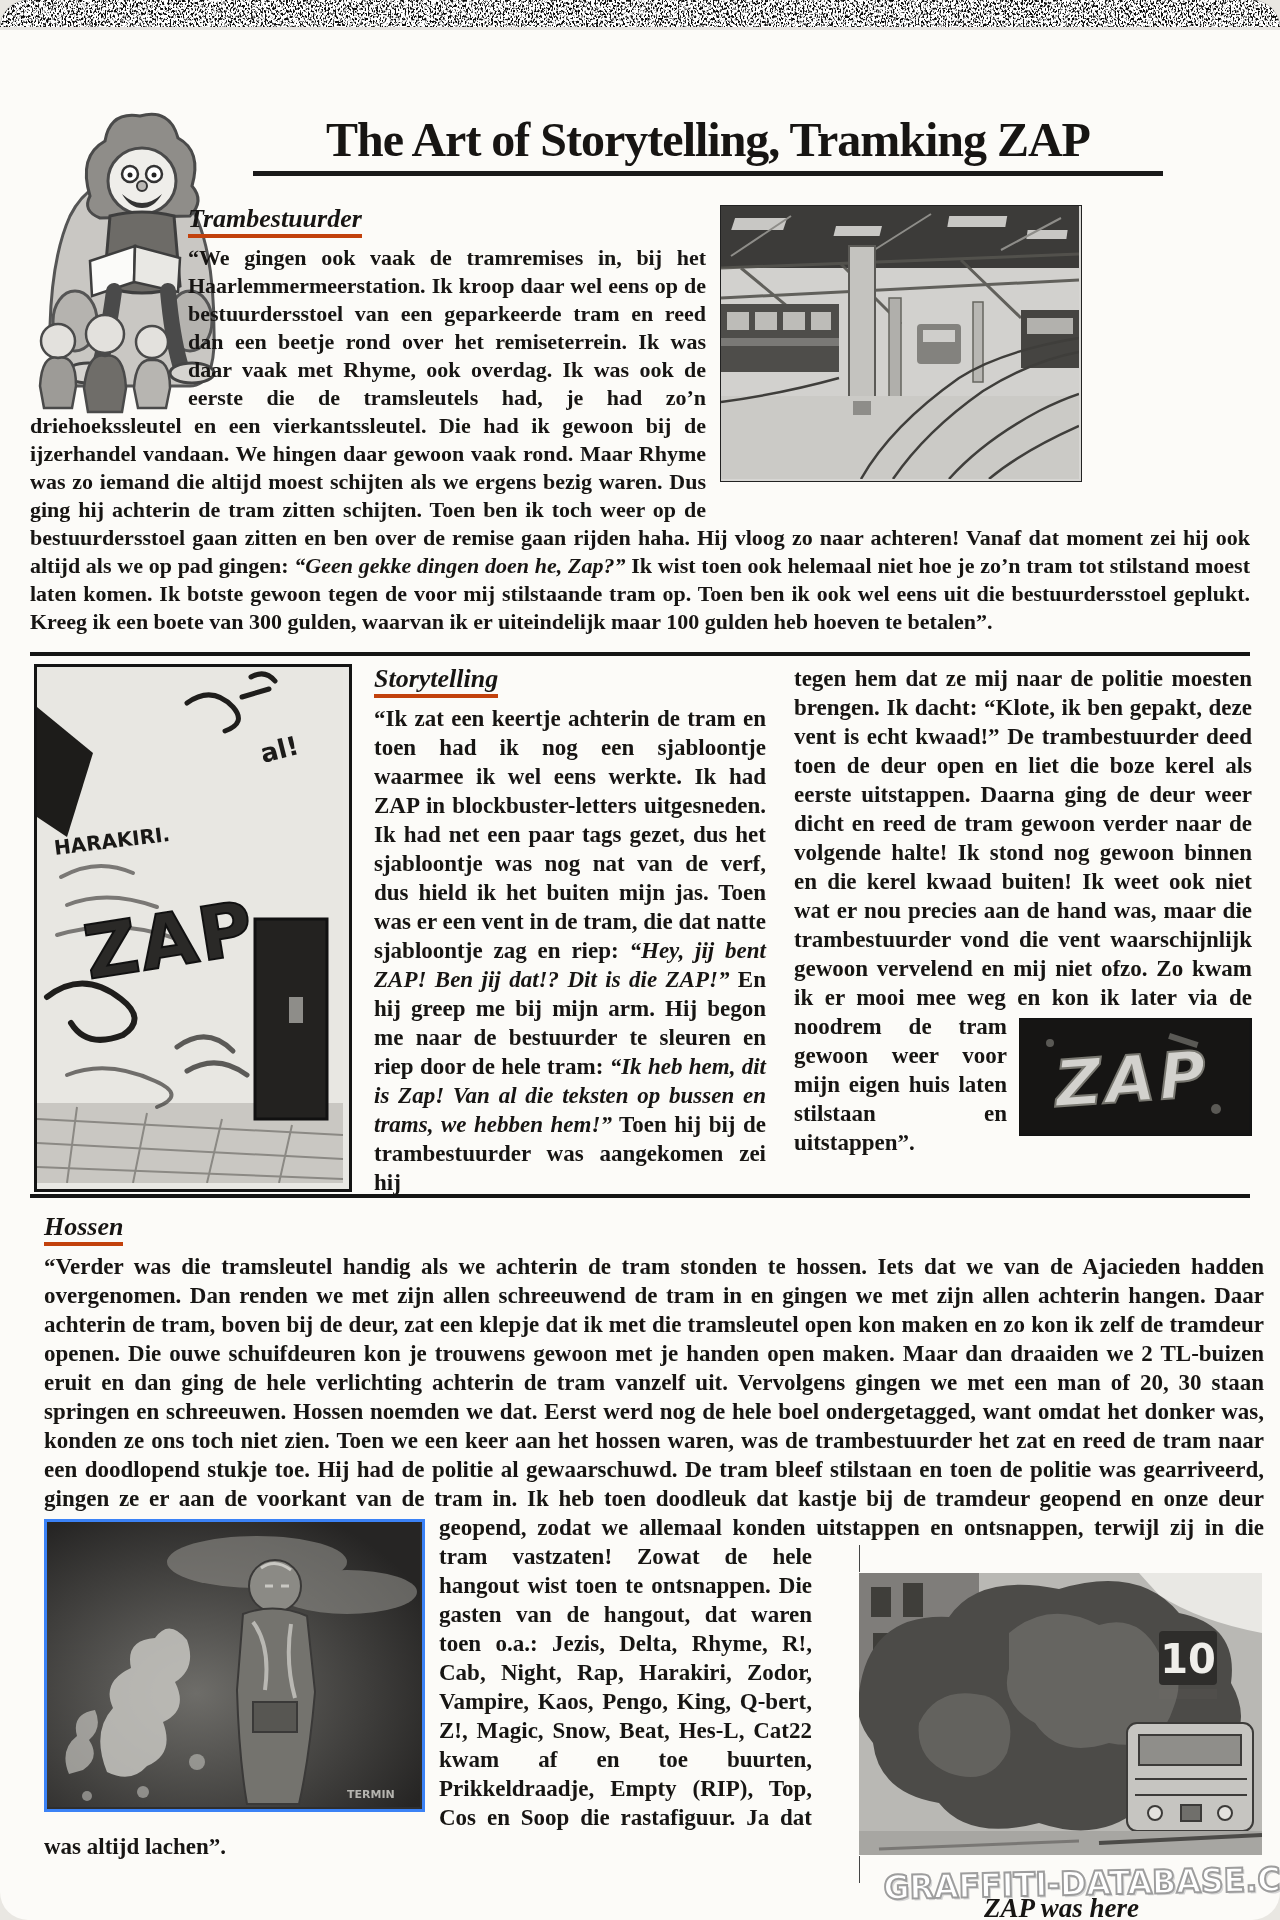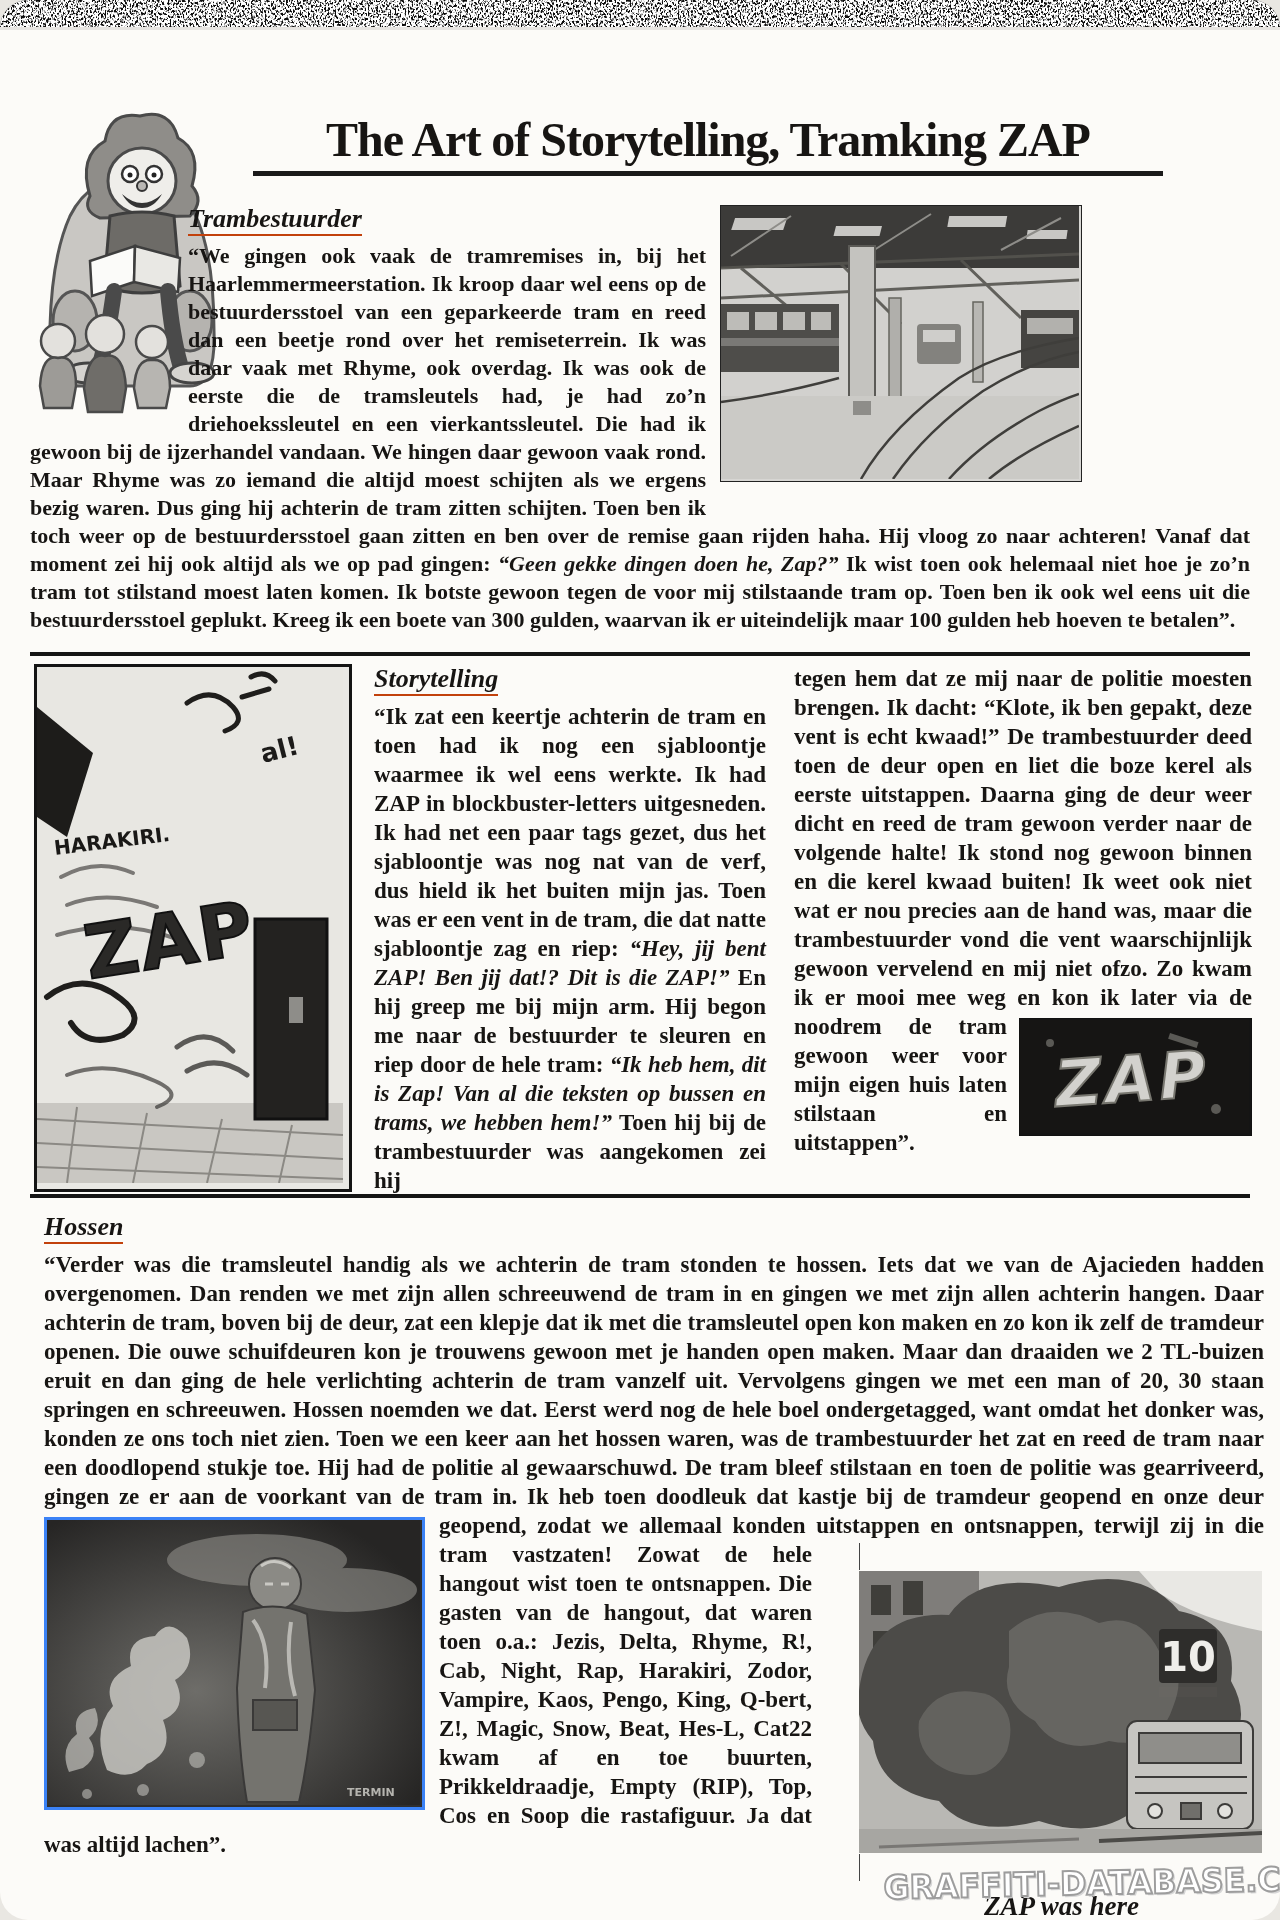--- a/index.html
+++ b/index.html
@@ -3,21 +3,21 @@
 <meta charset="utf-8">
 <style>
   html,body{margin:0;padding:0;background:#e9e7e2;}
   .page{position:relative;width:1280px;height:1920px;margin:0 auto;background:#fcfbf8;overflow:hidden;
         font-family:"Liberation Serif", serif;color:#171513;border-radius:28px;}
   .noise-bar{position:absolute;top:0;left:0;width:1280px;height:30px;}
   .title{position:absolute;top:112px;left:253px;width:910px;text-align:center;
          font-size:48px;font-weight:bold;letter-spacing:-1px;white-space:nowrap;
          border-bottom:5px solid #1a1a1a;padding-bottom:4px;}
   .sec-head{display:inline-block;font-size:26px;font-weight:bold;font-style:italic;
-            border-bottom:2px solid #c2410c;padding-bottom:1px;margin:0 0 6px 0;}
+            border-bottom:4px solid #c2410c;padding-bottom:1px;margin:0 0 6px 0;}
   .bt{font-weight:bold;text-align:justify;}
   .q{font-style:italic;}
   
   .art1{position:absolute;top:205px;left:30px;width:1220px;font-size:22px;line-height:28px;}
   .art1 p{margin:0;}
   .fl{float:left;}
   .fr{float:right;}
   .cartoon-spacer{width:148px;height:206px;margin-right:10px;}
   .depot-gap{width:168px;height:178px;}
   .depot-box{width:360px;height:275px;margin:0 0 22px 14px;border:1px solid #222;background:#d7d6d3;}

